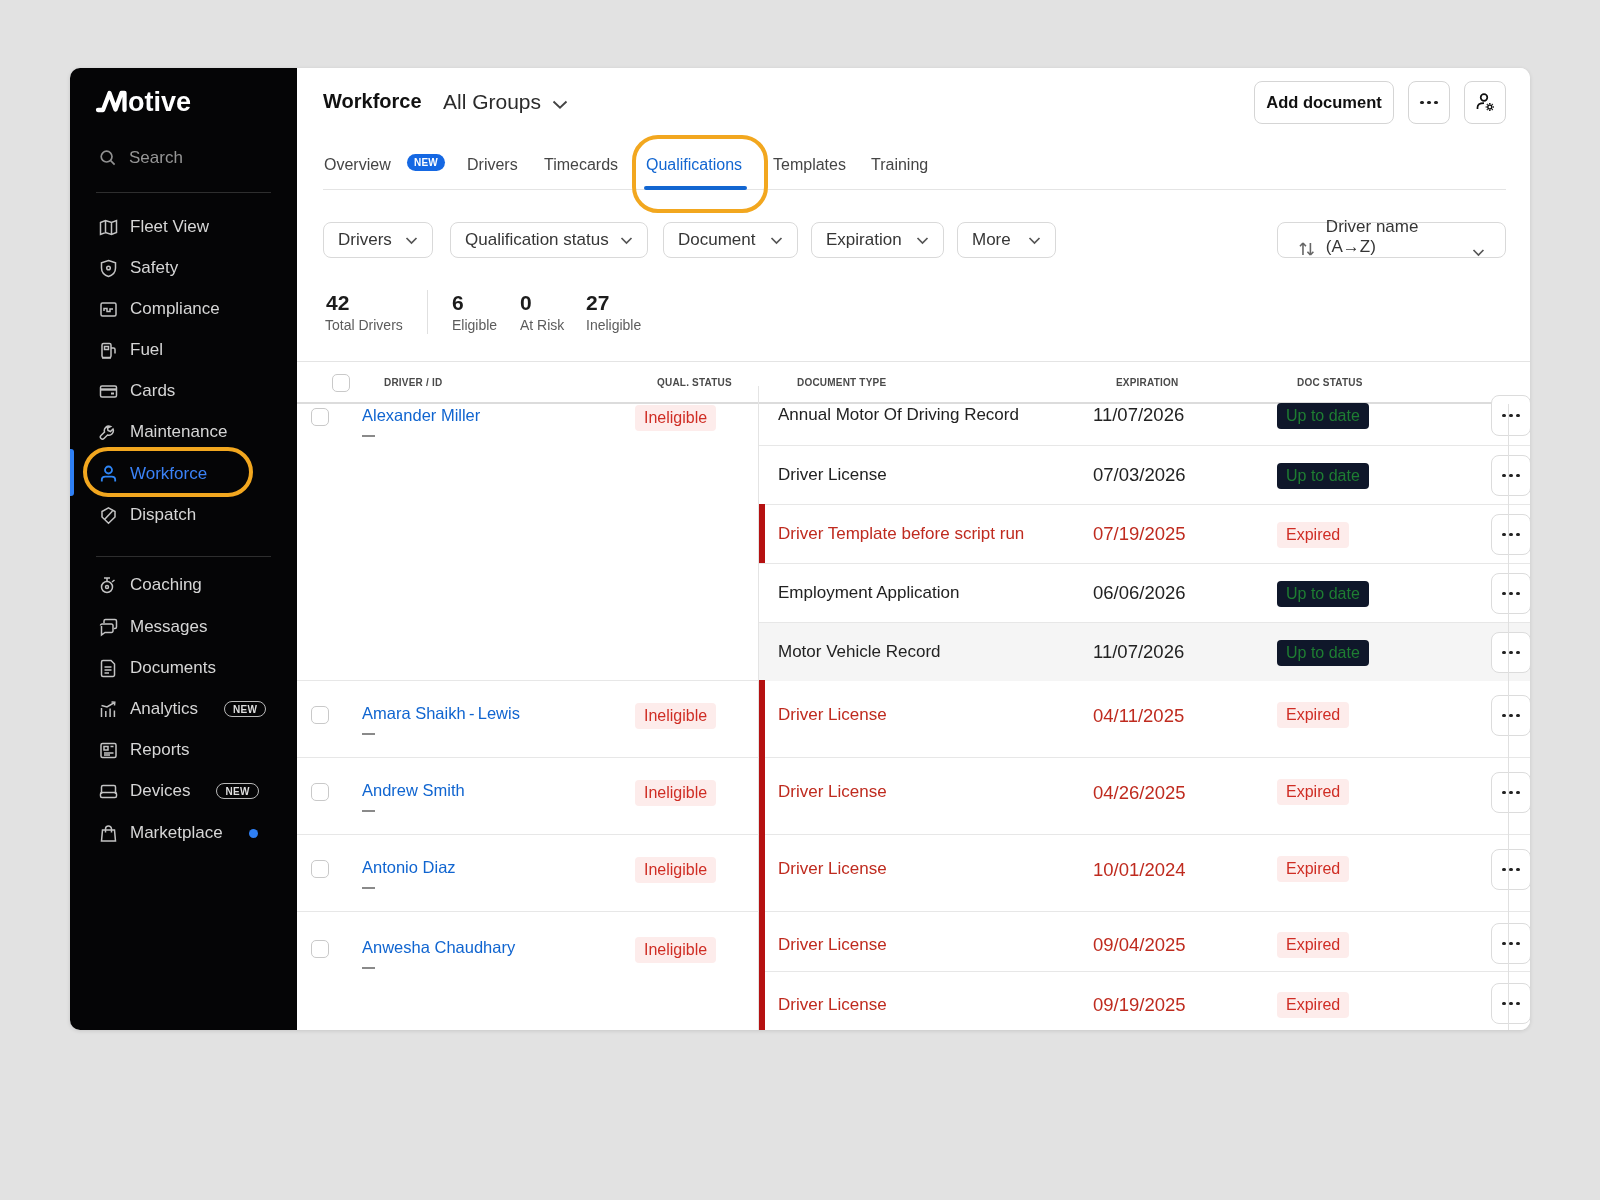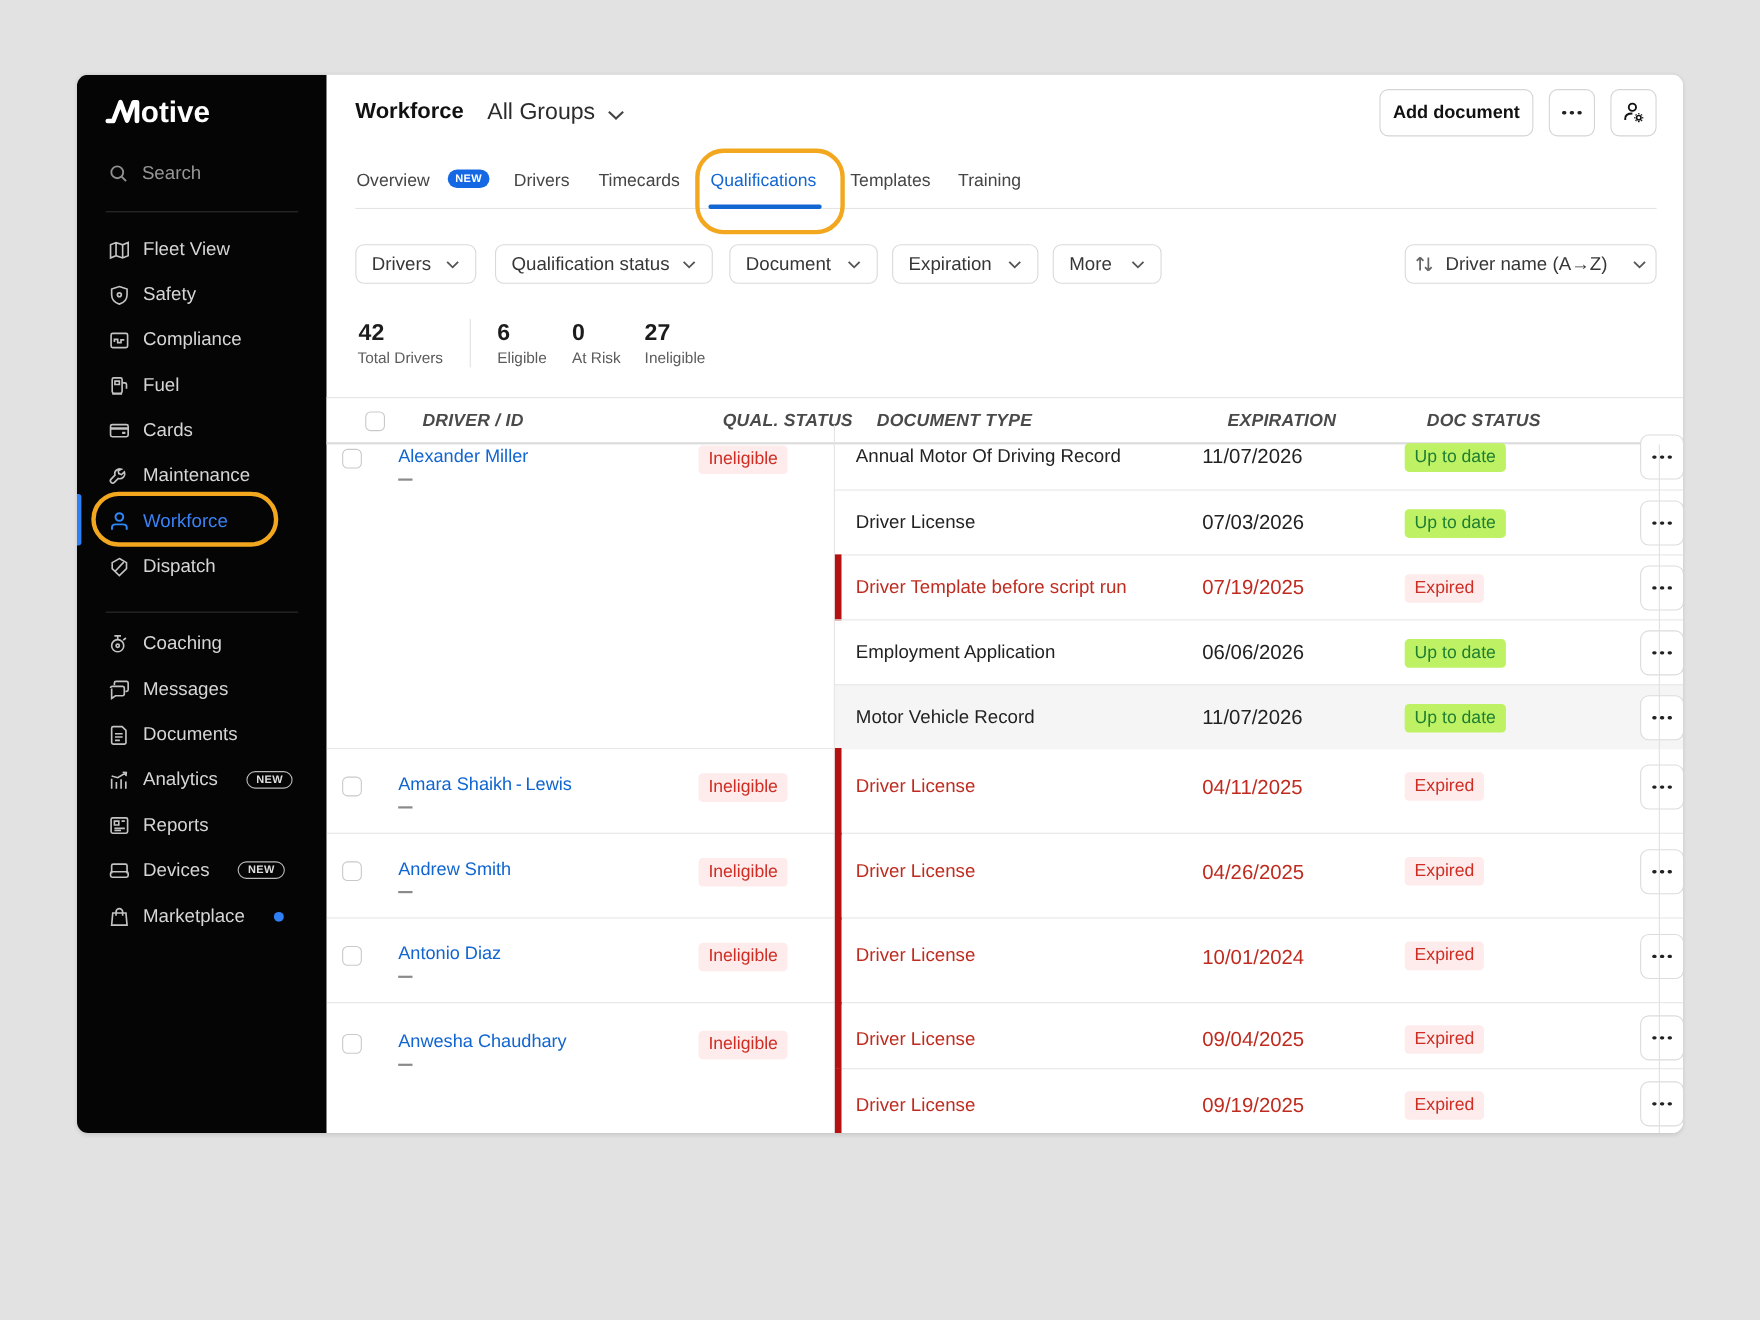--- a/index.html
+++ b/index.html
@@ -35,40 +35,40 @@
 
 .tabs-border { position:absolute; left:26px; width:1183px; top:121px; height:1px; background:#e4e4e4; }
 .tab { position:absolute; top:88px; font-size:16px; color:#454545; white-space:nowrap; }
 .tab.active { color:#1266d1; }
 .tab-underline { position:absolute; left:347px; top:118px; width:103px; height:4px; background:#1266d1; border-radius:2px; }
 .tabnew { position:absolute; left:110px; top:86px; width:38px; height:17px; background:#1568e3; color:#fff; border-radius:9px; font-size:10px; font-weight:700; display:flex; align-items:center; justify-content:center; letter-spacing:.3px; }
 .ring-tab { position:absolute; left:335px; top:67px; width:136px; height:78px; border:4px solid #f2a71f; border-radius:26px; z-index:5; }
 
 
 .chip { position:absolute; top:154px; height:36px; border:1px solid #d9d9d9; border-radius:8px; background:#fff; display:flex; align-items:center; justify-content:space-between; padding:0 14px; font-size:17px; color:#363636; }
-.sort { position:absolute; top:154px; left:980px; width:229px; height:36px; border:1px solid #d9d9d9; border-radius:8px; background:#fff; display:flex; align-items:center; padding:0 8px; font-size:17px; color:#363636; }
+.sort { position:absolute; top:154px; left:980px; width:229px; height:36px; border:1px solid #d9d9d9; border-radius:8px; background:#fff; display:flex; align-items:flex-end; padding:0 20px; font-size:17px; color:#363636; }
 
 
 .statnum { position:absolute; font-size:21px; font-weight:700; color:#1c1c1c; top:223px; }
 .statlab { position:absolute; font-size:14px; color:#5c5c5c; top:249px; }
 .statdiv { position:absolute; left:130px; top:222px; width:1px; height:44px; background:#e0e0e0; }
 
 
 .thead { position:absolute; left:0; top:293px; width:1233px; height:43px; border-top:1px solid #e4e4e4; border-bottom:2px solid #dcdcdc; background:#fff; }
-.th { position:absolute; top:0; height:41px; display:flex; align-items:center; font-size:16px; font-weight:700; color:#4a4a4a; letter-spacing:.2px;font-style:italic; }
+.th { position:absolute; top:0; height:41px; display:flex; align-items:center; font-size:10px; font-weight:700; color:#4a4a4a; letter-spacing:.2px; }
 .cb { width:18px; height:18px; border:1.5px solid #c9c9c9; border-radius:5px; background:#fff; }
 .tbody { position:absolute; left:0; top:318px; width:1233px; height:728px; overflow:hidden; }
 .block { position:relative; width:1233px; border-bottom:1px solid #e7e7e7; }
 .drv-cb { position:absolute; left:14px; top:22px; }
 .drv-name { position:absolute; left:65px; top:20px; font-size:16.5px; color:#1065d0; }
 .drv-dash { position:absolute; left:65px; top:49px; width:13px; height:2px; background:#8a8a8a; }
 .drv-badge { position:absolute; left:338px; top:19px; }
 .badge { display:inline-flex; align-items:center; height:26px; padding:0 9px; border-radius:4px; font-size:16px; }
 .b-red { background:#fdeceb; color:#cf2d24; }
-.b-green { background:#bef264; color:#1e7d32; }
+.b-green { background:#0f172a; color:#1e7d32; }
 .docs { position:absolute; left:461px; top:0; right:0; height:100%; border-left:1px solid #e4e4e4; }
 .docrow { position:relative; width:100%; height:59px; border-top:1px solid #e7e7e7; }
 .docrow.first { border-top:none; }
 .docrow.gray { background:#f5f5f5; }
 .redbar { position:absolute; left:0; top:-1px; width:6px; height:calc(100% + 2px); background:#b51111; }
 .dname { position:absolute; left:19px; top:19px; font-size:17px; color:#222; white-space:nowrap; }
 .ddate { position:absolute; left:334px; top:18px; font-size:18.5px; color:#222; }
 .dbadge { position:absolute; left:518px; top:17px; }
 .red { color:#bf2b1f; }
 .dotbtn { position:absolute; left:732px; top:9px; width:40px; height:41px; background:#fff; border:1px solid #dcdcdc; border-radius:8px; display:flex; align-items:center; justify-content:center; }

